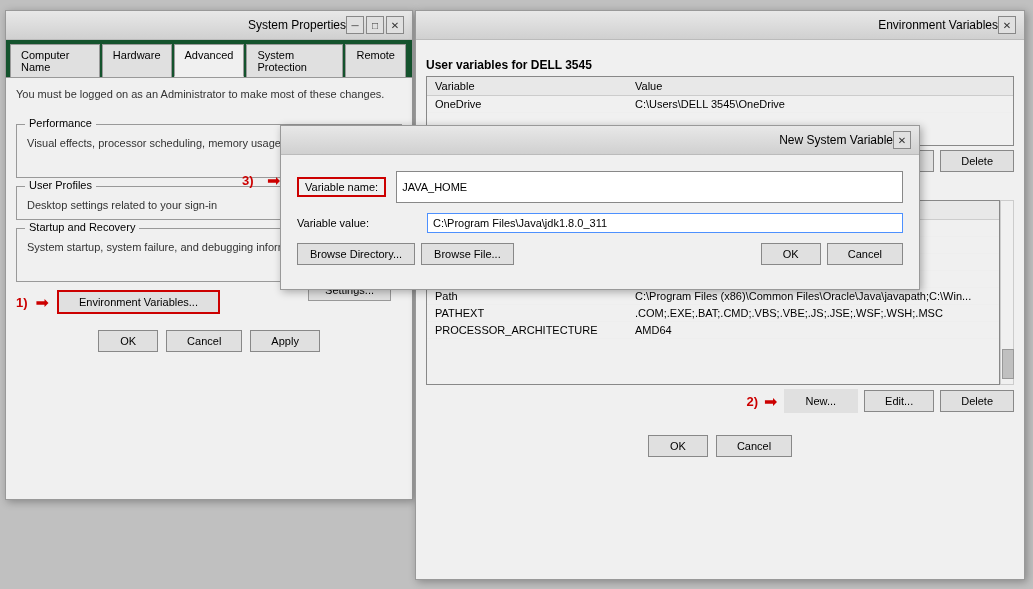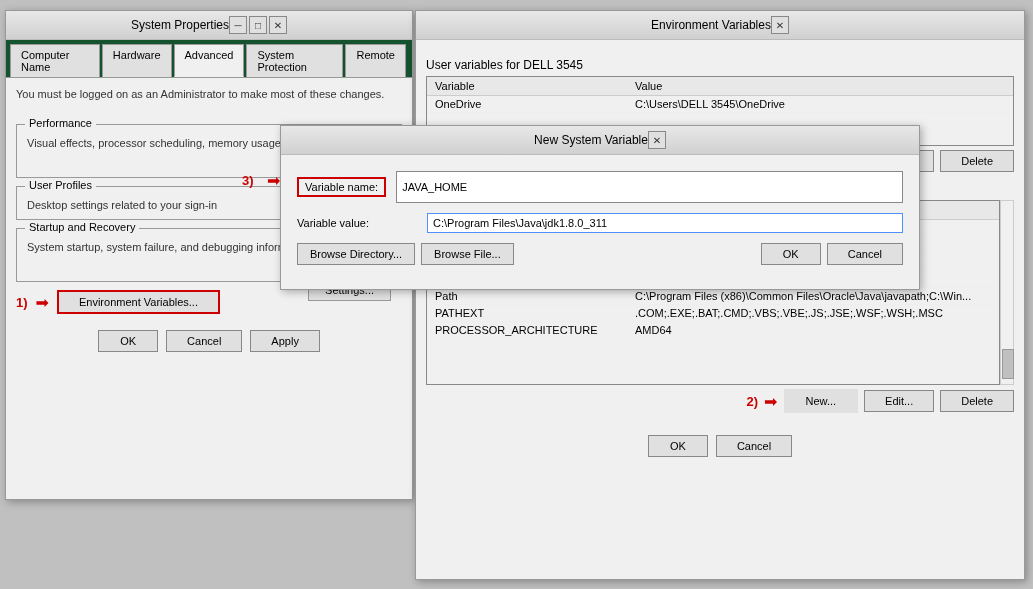--- a/index.html
+++ b/index.html
@@ -19,21 +19,21 @@
       background: #f0f0f0;
       border: 1px solid #999;
       box-shadow: 2px 2px 8px rgba(0,0,0,0.3);
     }
 
     .title-bar {
       background: linear-gradient(to bottom, #e8e8e8, #d0d0d0);
       padding: 5px 8px;
       display: flex;
       align-items: center;
-      justify-content: center;
+      justify-content: flex-end;
       border-bottom: 1px solid #bbb;
     }
 
     .title-bar-text {
       font-size: 12px;
       color: #000;
     }
 
     .title-bar-buttons {
       display: flex;
@@ -174,21 +174,21 @@
       font-weight: normal;
     }
 
     .var-table td {
       padding: 2px 8px;
       border-bottom: 1px solid #eee;
     }
 
     .section-title {
       font-size: 12px;
-      font-weight: normal;
+      font-weight: bold;
       margin: 8px 0 4px 0;
     }
 
     .table-action-buttons {
       display: flex;
       justify-content: flex-end;
       gap: 6px;
       margin-top: 4px;
     }
 

